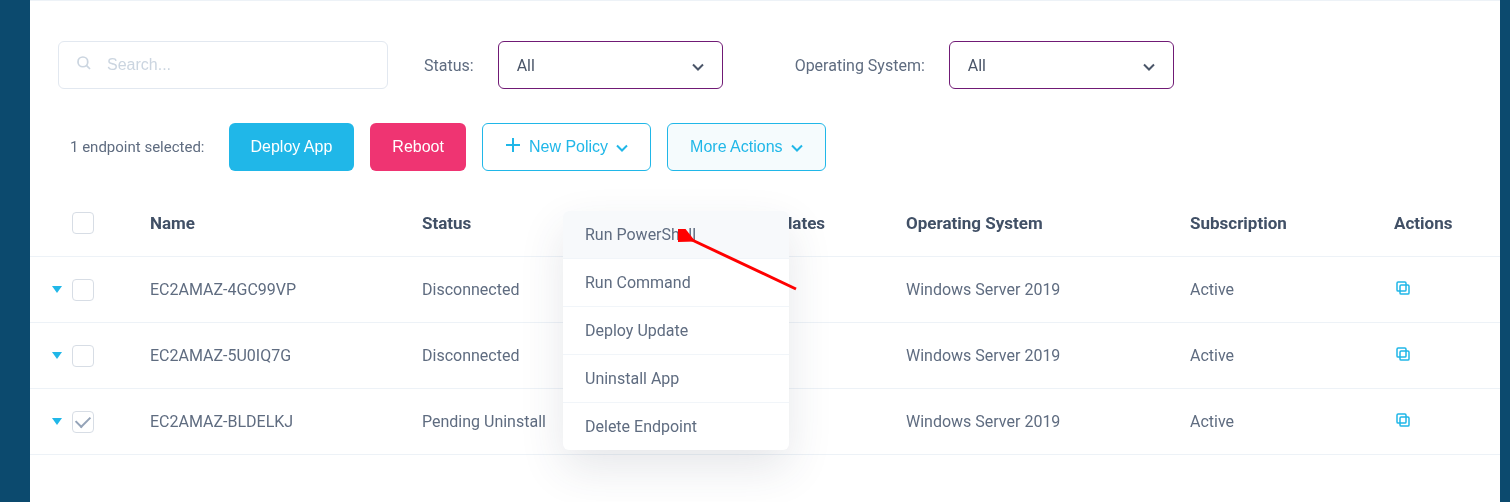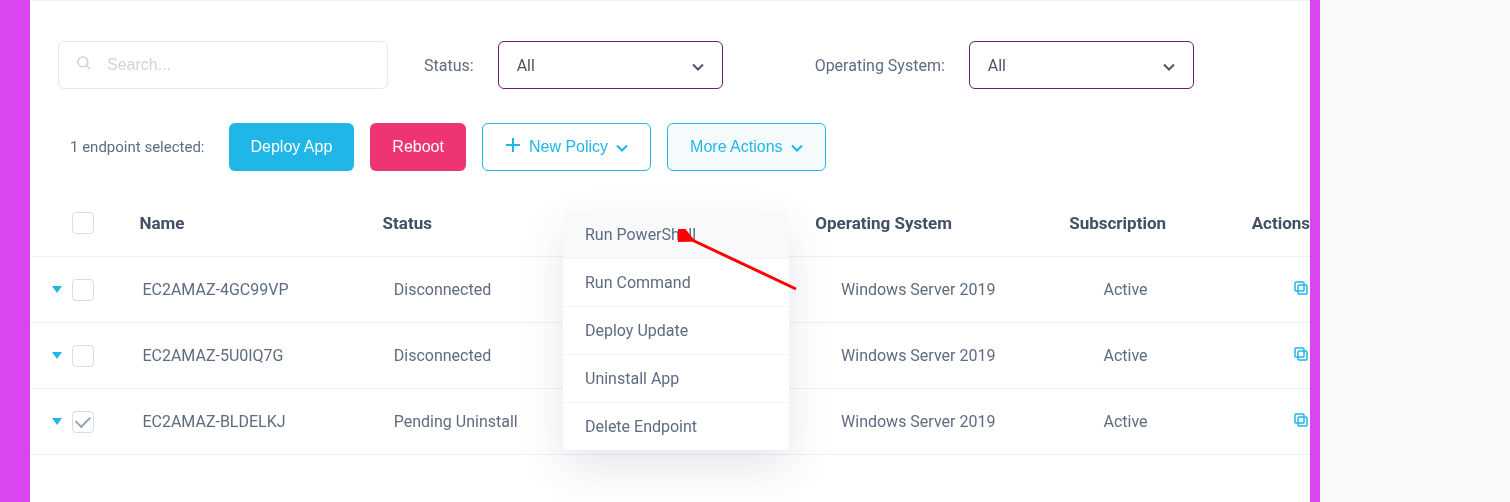--- a/index.html
+++ b/index.html
@@ -4,24 +4,24 @@
 <style>
   * { box-sizing: border-box; }
   html, body {
     margin: 0; padding: 0;
     font-family: -apple-system, BlinkMacSystemFont, "Segoe UI", Roboto, Arial, sans-serif;
     background: #f7f9fb;
     color: #4a5568;
     font-size: 15px;
   }
   .page {
-    width: 1320px;
+    width: 1510px;
     height: 502px;
     position: relative;
-    background: #d946ef;
+    background: #0c4a6e;
   }
   .card {
     position: absolute;
     left: 30px;
     right: 10px;
     top: 0;
     bottom: 0;
     background: #fff;
     border-top: 1px solid #edf2f7;
   }
@@ -198,21 +198,21 @@
       <span class="filter-label">Status:</span>
       <div class="select">
         <span>All</span>
         <span>
           <svg width="12" height="8" viewBox="0 0 12 8" fill="none" stroke="#4a5568" stroke-width="2">
               <polyline points="1,1.5 6,6.5 11,1.5"></polyline>
             </svg>
         </span>
       </div>
 
-      <span class="filter-label" style="margin-left:68px">Operating System:</span>
+      <span class="filter-label" style="margin-left:48px">Operating System:</span>
       <div class="select">
         <span>All</span>
         <span>
           <svg width="12" height="8" viewBox="0 0 12 8" fill="none" stroke="#4a5568" stroke-width="2">
               <polyline points="1,1.5 6,6.5 11,1.5"></polyline>
             </svg>
         </span>
       </div>
     </div>
 

